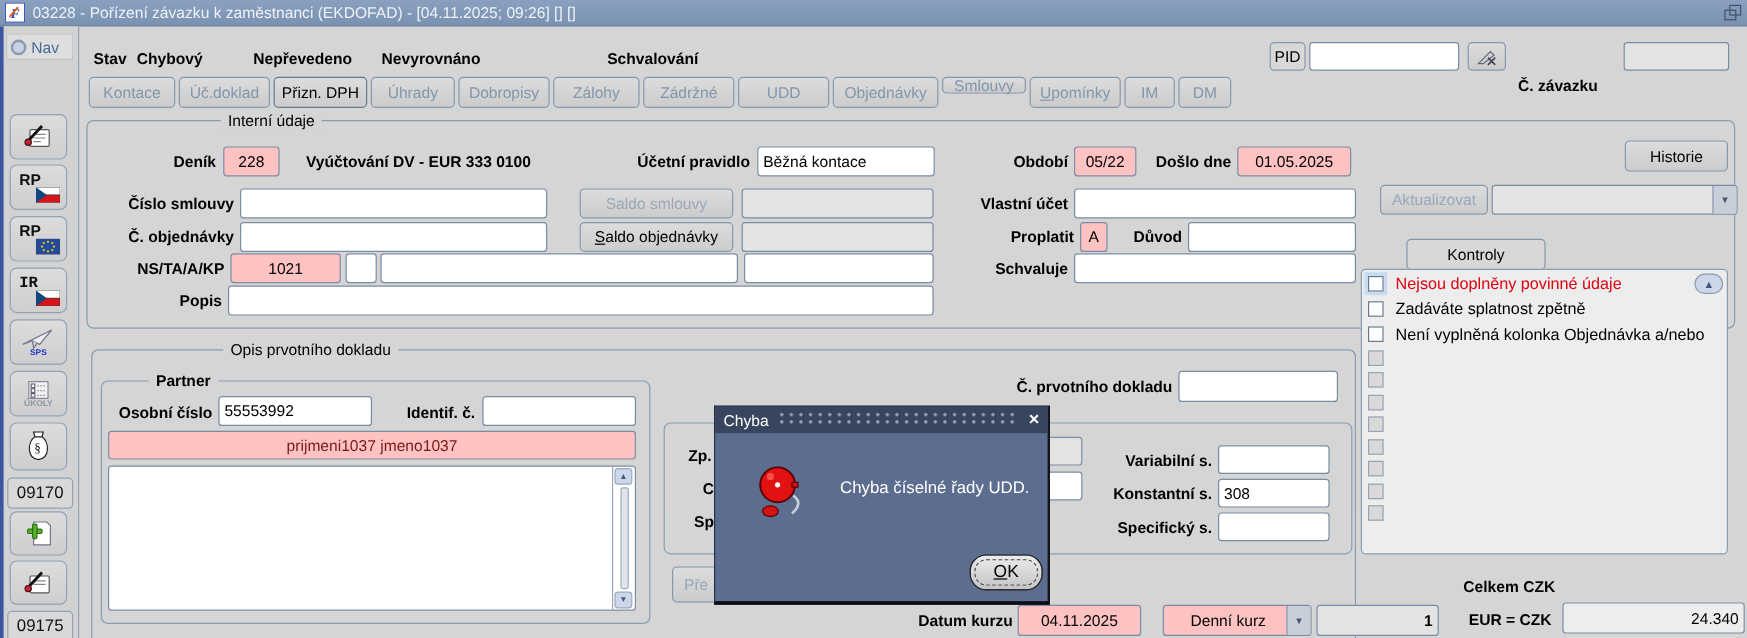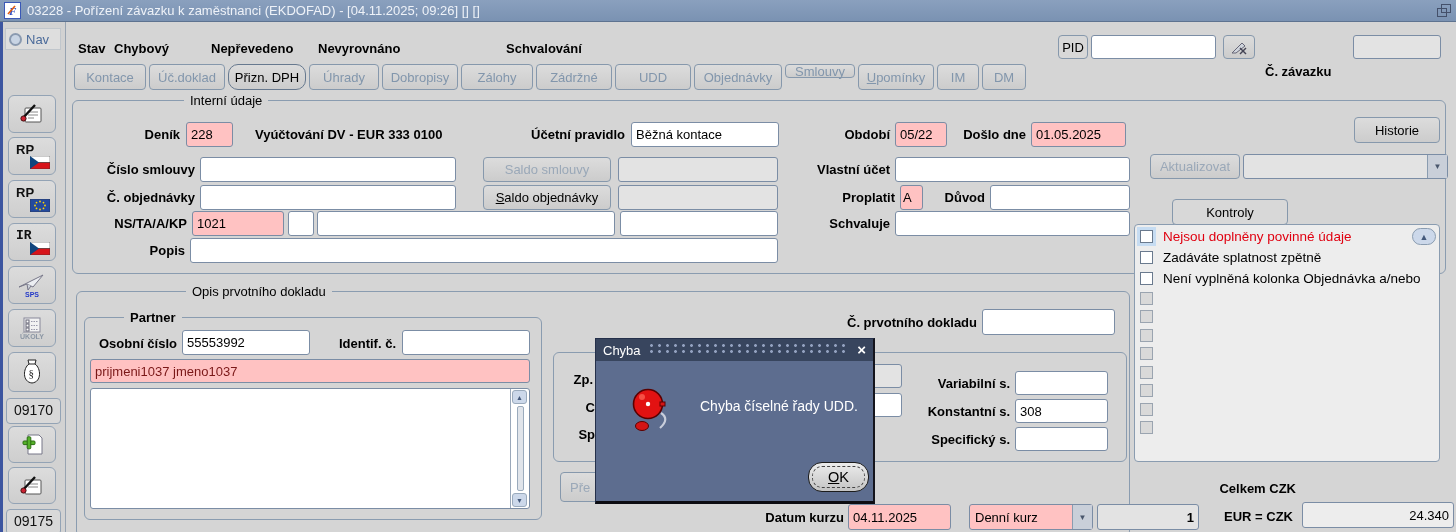--- a/index.html
+++ b/index.html
@@ -21,21 +21,21 @@
   .sbtn{position:absolute;left:8px;width:48px;background:linear-gradient(#dcdcdc,#cecece);border:1px solid #93a3b5;border-radius:6px;display:flex;flex-direction:column;align-items:center;justify-content:center;box-sizing:border-box;}
   .sbtn .big{font-size:13px;font-weight:bold;color:#111;line-height:12px;align-self:flex-start;margin-left:7px;}
   .sbtn svg{display:block;}
   .tiny{font-size:7px;font-weight:bold;}
   .codechip{position:absolute;left:6px;width:53px;height:24px;border:1px solid #93a3b5;border-radius:4px;background:#d8d8d8;font-size:14px;color:#111;text-align:center;line-height:23px;}
 
   
   .lbl{position:absolute;font-size:13px;font-weight:bold;color:#000;text-align:right;white-space:nowrap;}
   .txt{position:absolute;font-size:13px;color:#000;white-space:nowrap;}
   .inp{position:absolute;border:1px solid #7b8da5;border-radius:3px;background:#fff;font-family:"Liberation Sans",sans-serif;font-size:13px;color:#000;padding:0 4px;box-sizing:border-box;}
-  .pink{background:#ffc2c2;}
+  .pink{background:#ffc2c2;text-align:center;}
   .dis{background:#e3e3e3;}
   .ro{background:#ededed;}
   .num{text-align:right;}
   .btn{position:absolute;border:1px solid #8698ac;border-radius:4px;background:linear-gradient(#dcdcdc,#cccccc);font-size:13px;color:#000;text-align:center;box-sizing:border-box;display:flex;align-items:center;justify-content:center;cursor:default;}
   .btn.off{color:#9aa8b8;}
   .tab{color:#8296ac;}
   .tab.active{color:#000;border-color:#67798f;}
   .fs{position:absolute;border:1px solid #8a9cb0;border-radius:6px;box-sizing:border-box;}
   .leg{position:absolute;background:#d5d5d5;padding:0 6px;font-size:13px;color:#000;white-space:nowrap;}
   .leg.b{font-weight:bold;}
@@ -201,21 +201,21 @@
       <path d="M2,13 L12,3 L15,6 L6,13 Z" fill="#cfd4dc" stroke="#667"></path>
       <line x1="10" y1="8" x2="16" y2="14" stroke="#445" stroke-width="1.4"></line>
       <line x1="16" y1="8" x2="10" y2="14" stroke="#445" stroke-width="1.4"></line>
     </svg>
   </div>
   <div class="lbl" style="left:1265px;top:40px;text-align:left;margin-top:24px;">Č. závazku</div>
   <input class="inp dis" style="left: 1353px; top: 35px; width: 88px; height: 24px;" value="">
 
   <div class="btn tab" style="left:74px;top:64px;width:72px;height:26px;">Kontace</div>
   <div class="btn tab" style="left:149px;top:64px;width:76px;height:26px;">Úč.doklad</div>
-  <div class="btn tab active" style="left:228px;top:64px;width:78px;height:26px;border-radius:10px;">Přizn. DPH</div>
+  <div class="btn tab active" style="left:228px;top:64px;width:78px;height:26px;">Přizn. DPH</div>
   <div class="btn tab" style="left:309px;top:64px;width:70px;height:26px;">Úhrady</div>
   <div class="btn tab" style="left:382px;top:64px;width:76px;height:26px;">Dobropisy</div>
   <div class="btn tab" style="left:461px;top:64px;width:72px;height:26px;">Zálohy</div>
   <div class="btn tab" style="left:536px;top:64px;width:76px;height:26px;">Zádržné</div>
   <div class="btn tab" style="left:615px;top:64px;width:76px;height:26px;">UDD</div>
   <div class="btn tab" style="left:694px;top:64px;width:88px;height:26px;">Objednávky</div>
   <div class="btn tab" style="left:785px;top:64px;width:70px;height:14px;">Smlouvy</div>
   <div class="btn tab" style="left:858px;top:64px;width:76px;height:26px;"><u>U</u>pomínky</div>
   <div class="btn tab" style="left:937px;top:64px;width:42px;height:26px;">IM</div>
   <div class="btn tab" style="left:982px;top:64px;width:44px;height:26px;">DM</div>

